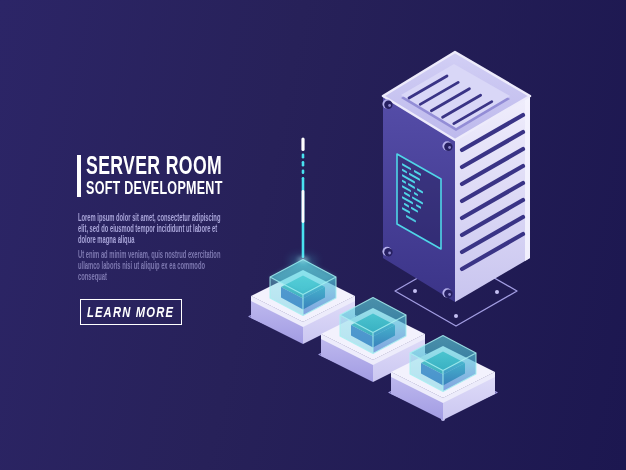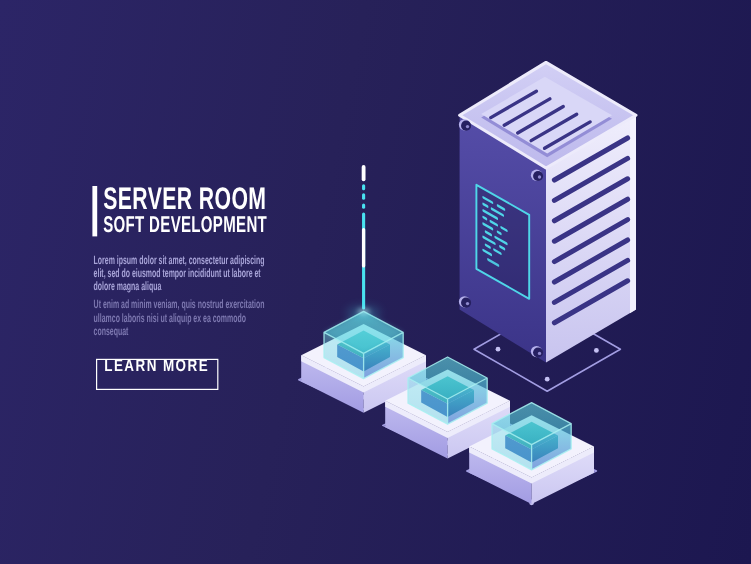--- a/index.html
+++ b/index.html
@@ -17,21 +17,21 @@
   .subtitle{position:absolute;left:86px;top:178px;font-size:19px;font-weight:bold;color:#ffffff;
          line-height:1;white-space:nowrap;letter-spacing:.4px;
          transform:scaleX(.66);transform-origin:0 0;}
   .para{position:absolute;left:78px;font-size:10px;font-weight:bold;line-height:10.8px;
         transform:scaleX(.58);transform-origin:0 0;}
   .para div{white-space:nowrap;}
   .para-1{top:213px;color:#a8a4d8;}
   .para-2{top:250px;color:#7d78b0;}
   .cta{position:absolute;left:80px;top:299px;width:102px;height:24px;box-sizing:border-box;
        background:transparent;border:1.6px solid #ffffff;color:#ffffff;
-       display:flex;align-items:flex-end;justify-content:center;cursor:pointer;padding:12px;}
+       display:flex;align-items:center;justify-content:center;cursor:pointer;padding:12px;font-style:italic;}
   .cta span{display:inline-block;font-family:"Liberation Sans", sans-serif;
        font-size:14px;font-weight:bold;letter-spacing:1.5px;white-space:nowrap;
        transform:scaleX(.8);}
 </style>
 </head>
 <body>
 
 <svg class="stage" viewBox="0 0 626 470" aria-hidden="true">
   <defs>
     <linearGradient id="gLeft" x1="0" y1="0" x2="0" y2="1">

